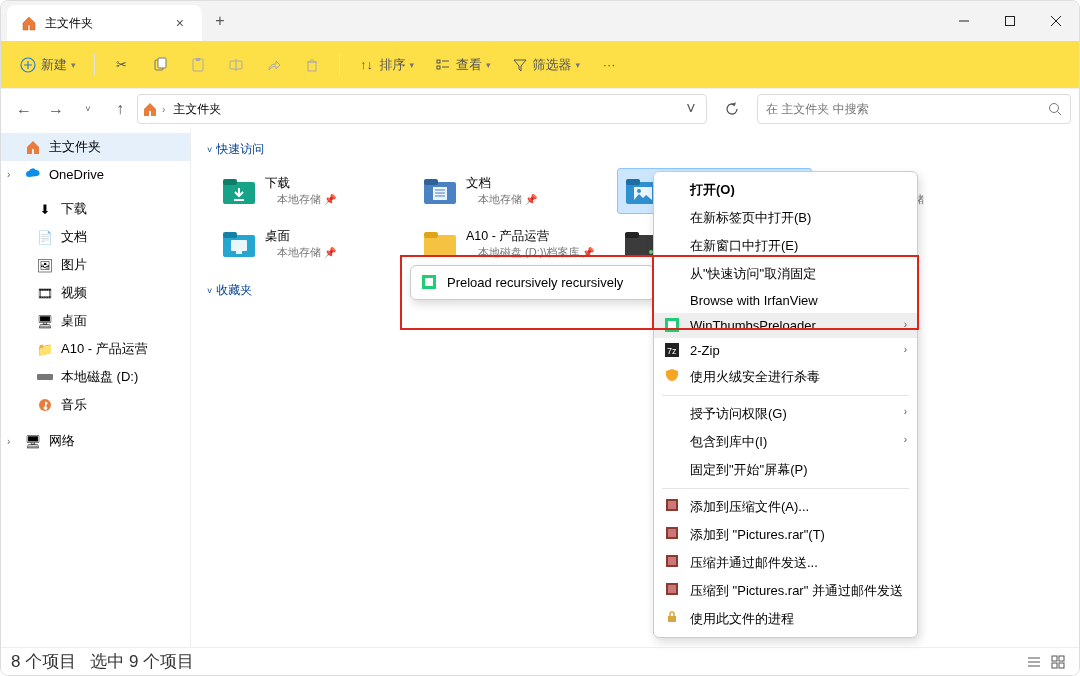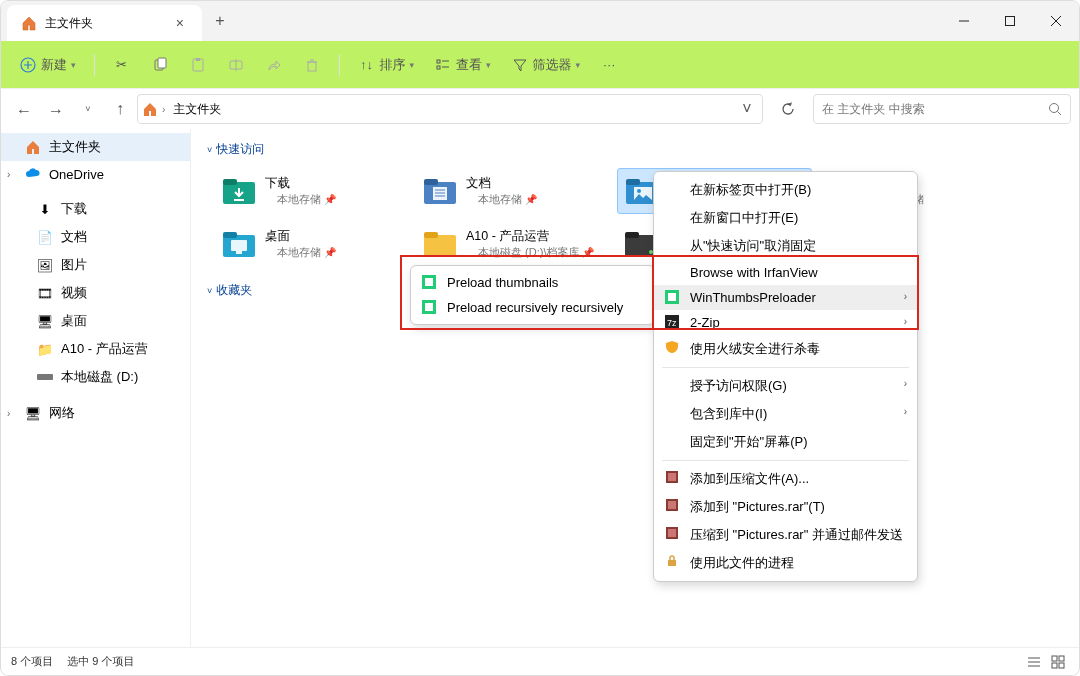--- a/index.html
+++ b/index.html
@@ -5,53 +5,53 @@
 * { margin: 0; padding: 0; box-sizing: border-box; font-family: "Segoe UI", "Microsoft YaHei", sans-serif; }
 body { background: #fff; width: 1080px; height: 676px; overflow: hidden; position: relative; border: 1px solid #ddd; border-radius: 8px;}
 .titlebar { height: 40px; display: flex; align-items: stretch; background: #f3f3f3; }
 .tab { display: flex; align-items: center; gap: 8px; padding: 0 14px; background: #fff; border-top-left-radius: 8px; border-top-right-radius: 8px; margin-top: 4px; margin-left: 6px; width: 195px;}
 .home-icon-s { width: 16px; height: 16px; }
 .tab-title { font-size: 12px; flex: 1;}
 .tab-close { font-size: 14px; color: #555; padding:0 4px;}
 .tab-new { display:flex; align-items:center; justify-content:center; width:36px; font-size: 16px; color:#555;}
 .win-controls { margin-left: auto; display: flex; }
 .win-btn { width: 46px; display: flex; align-items: center; justify-content: center; color: #222; }
-.toolbar { height: 48px; background: #bef264; display: flex; align-items: center; padding: 0 10px; gap: 4px; border-bottom: 1px solid #eee;}
+.toolbar { height: 48px; background: #fde047; display: flex; align-items: center; padding: 0 10px; gap: 4px; border-bottom: 1px solid #eee;}
 .tb-sep { width: 1px; height: 22px; background: #e0e0e0; margin: 0 6px;}
 .tb-btn { display: flex; align-items: center; gap: 4px; padding: 6px 8px; color: #555; font-size: 13px; border-radius: 4px;}
 .tb-btn .chev { font-size: 9px; color:#777;}
 .tb-icon { width: 18px; height:18px; display:flex; align-items:center; justify-content:center; color:#555;}
 .navbar { height: 40px; display: flex; align-items:center; padding: 6px 8px; gap: 2px; }
 .nav-btn { width: 30px; height: 30px; display:flex; align-items:center; justify-content:center; color:#555;}
 .addrbar { flex:1; display:flex; align-items:center; border:1px solid #ddd; border-radius:4px; height: 30px; padding: 0 4px; gap:4px;}
 .addr-seg { font-size: 12px; padding: 0 4px; display:flex; align-items:center; gap:6px;}
 .addr-chev { font-size: 10px; color:#777;}
 .addr-tail { margin-left:auto; display:flex;}
 .refresh-btn { width:34px; height:30px; display:flex; align-items:center; justify-content:center; color:#555; margin-left:6px;}
-.searchbar { width: 258px; border:1px solid #ddd; border-radius:4px; height:30px; display:flex; align-items:center; padding: 0 8px; margin-left:6px; color:#777; font-size:12px;}
+.searchbar { width: 314px; border:1px solid #ddd; border-radius:4px; height:30px; display:flex; align-items:center; padding: 0 8px; margin-left:6px; color:#777; font-size:12px;}
 .searchbar .mag { margin-left:auto; }
 .body { display:flex; height: calc(100% - 40px - 48px - 40px - 28px); }
 .sidebar { width: 190px; border-right: 1px solid #eee; overflow:auto; padding: 4px 0; font-size: 13px;}
 .side-item { display:flex; align-items:center; gap:8px; padding: 5px 10px 5px 24px; position:relative;}
 .side-item.selected { background: #e5f0fb; }
 .side-item .exp { position:absolute; left:6px; font-size:10px; color:#666;}
 .side-sp { height: 8px; }
 .side-icon { width:16px; height:16px; display:flex; align-items:center; justify-content:center; font-size:13px;}
 .side-item.indent { padding-left: 36px;}
 .main { flex:1; padding: 6px 14px; overflow:auto; position:relative;}
 .section-h { color:#003e92; font-size:12px; padding: 6px 2px; display:flex; align-items:center; gap:4px;}
 .section-h .car { font-size:9px;}
 .tiles { display:flex; flex-wrap:wrap; gap: 8px 6px; margin: 4px 0 10px 10px;}
 .tile { width: 195px; display:flex; align-items:center; gap:8px; padding: 4px 6px; border-radius: 3px;}
 .tile.selected { background:#cde6ff; border: 1px solid #8ec5ff;}
 .tile-icon { width: 36px; height:36px; display:flex; align-items:center; justify-content:center;}
 .tile-txt .t1 { font-size:12.5px; }
 .tile-txt .t2 { font-size:11px; color:#777;margin-left:12px;}
 .pin { font-size:10px; color:#999;}
-.statusbar { position:absolute; bottom:0; left:0; right:0; height:28px; border-top:1px solid #eee; display:flex; align-items:center; font-size:11px; color:#333; padding: 0 10px; background:#fff;}
+.statusbar { position:absolute; bottom:0; left:0; right:0; height:28px; border-top:1px solid #eee; display:flex; align-items:center; font-size:17px; color:#333; padding: 0 10px; background:#fff;}
 .statusbar .spc { flex:1;}
 .view-toggle { display:flex; gap:2px;}
 .context-menu { position:absolute; background:#fff; border:1px solid #ccc; border-radius:6px; box-shadow: 2px 4px 10px rgba(0,0,0,.15); font-size:13px; padding: 4px 0; z-index: 20;}
 .cm-item { padding: 5px 28px 5px 36px; position:relative; white-space: nowrap;}
 .cm-item.hl { background:#eee;}
 .cm-item.bold { font-weight:600;}
 .cm-sep { height:1px; background:#e5e5e5; margin:4px 8px;}
 .cm-ic { position:absolute; left:10px; top:4px; width:16px; height:16px; display:flex; align-items:center; justify-content:center; font-size:12px;}
 .cm-arrow { position:absolute; right:10px; top:6px; font-size:10px; color:#555;}
 .submenu { position:absolute; left: 409px; top: 264px; width: 245px;}
@@ -264,20 +264,29 @@
         <span>A10 - 产品运营</span>
       </div>
     <div class="side-item indent">
         <span class="side-icon">
           <svg width="16" height="10">
             <rect x="0" y="2" width="16" height="6" fill="#777" rx="1"></rect>
           </svg>
         </span>
         <span>本地磁盘 (D:)</span>
       </div>
+    <div class="side-item indent">
+        <span class="side-icon">
+          <svg width="16" height="16">
+            <circle cx="8" cy="8" r="6" fill="#e97d3c"></circle>
+            <path d="M7 11 a1.5 1.5 0 1 0 0-.1 M8.5 10 V5 l2 1" stroke="#fff" fill="#fff" stroke-width="1"></path>
+          </svg>
+        </span>
+        <span>音乐</span>
+      </div>
     <div class="side-sp"></div>
     <div class="side-item">
         <span class="exp">›</span>
         <span class="side-icon">🖥</span>
         <span>网络</span>
       </div>
   </div>
 
   <div class="main">
     <div class="section-h">
@@ -413,30 +422,25 @@
       </div>
   </div>
 </div>
 
 <div class="context-menu submenu">
   <div class="cm-item"><span class="cm-ic">
         <svg width="14" height="14">
           <rect width="14" height="14" fill="#2c7"></rect>
           <rect x="3" y="3" width="8" height="8" fill="#fff"></rect>
         </svg>
-      </span><span>Preload thumbnails</span></div>
-  <div class="cm-item"><span class="cm-ic">
-        <svg width="14" height="14">
-          <rect width="14" height="14" fill="#2c7"></rect>
-          <rect x="3" y="3" width="8" height="8" fill="#fff"></rect>
-        </svg>
       </span><span>Preload recursively recursively</span></div>
 </div>
 
 <div class="context-menu mainmenu">
+  <div class="cm-item bold"><span>打开(O)</span></div>
   <div class="cm-item"><span>在新标签页中打开(B)</span></div>
   <div class="cm-item"><span>在新窗口中打开(E)</span></div>
   <div class="cm-item"><span>从"快速访问"取消固定</span></div>
   <div class="cm-item"><span>Browse with IrfanView</span></div>
   <div class="cm-item hl"><span class="cm-ic">
         <svg width="14" height="14">
           <rect width="14" height="14" fill="#2c7"></rect>
           <rect x="3" y="3" width="8" height="8" fill="#fff"></rect>
         </svg>
       </span><span>WinThumbsPreloader</span><span class="cm-arrow">›</span></div>
@@ -466,20 +470,26 @@
         <svg width="14" height="14">
           <rect x="1" y="1" width="12" height="12" fill="#8b3a2f"></rect>
           <rect x="3" y="3" width="8" height="8" fill="#c77"></rect>
         </svg>
       </span><span>添加到 "Pictures.rar"(T)</span></div>
   <div class="cm-item"><span class="cm-ic">
         <svg width="14" height="14">
           <rect x="1" y="1" width="12" height="12" fill="#8b3a2f"></rect>
           <rect x="3" y="3" width="8" height="8" fill="#c77"></rect>
         </svg>
+      </span><span>压缩并通过邮件发送...</span></div>
+  <div class="cm-item"><span class="cm-ic">
+        <svg width="14" height="14">
+          <rect x="1" y="1" width="12" height="12" fill="#8b3a2f"></rect>
+          <rect x="3" y="3" width="8" height="8" fill="#c77"></rect>
+        </svg>
       </span><span>压缩到 "Pictures.rar" 并通过邮件发送</span></div>
   <div class="cm-item"><span class="cm-ic">
         <svg width="14" height="14">
           <rect x="3" y="6" width="8" height="6" fill="#d9a441"></rect>
           <path d="M5 6 V4 a2 2 0 0 1 4 0 V6" fill="none" stroke="#d9a441" stroke-width="1.5"></path>
         </svg>
       </span><span>使用此文件的进程</span></div>
 
 </div>
 

